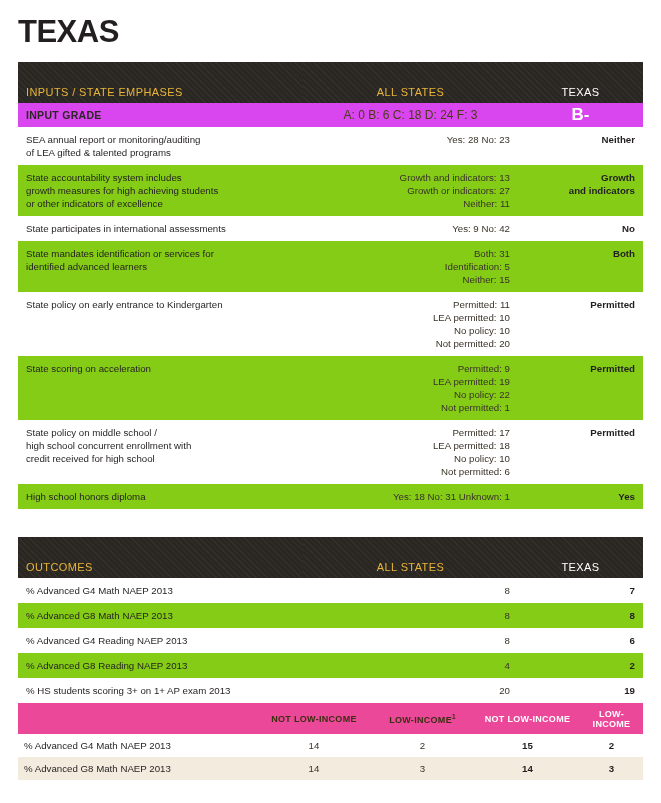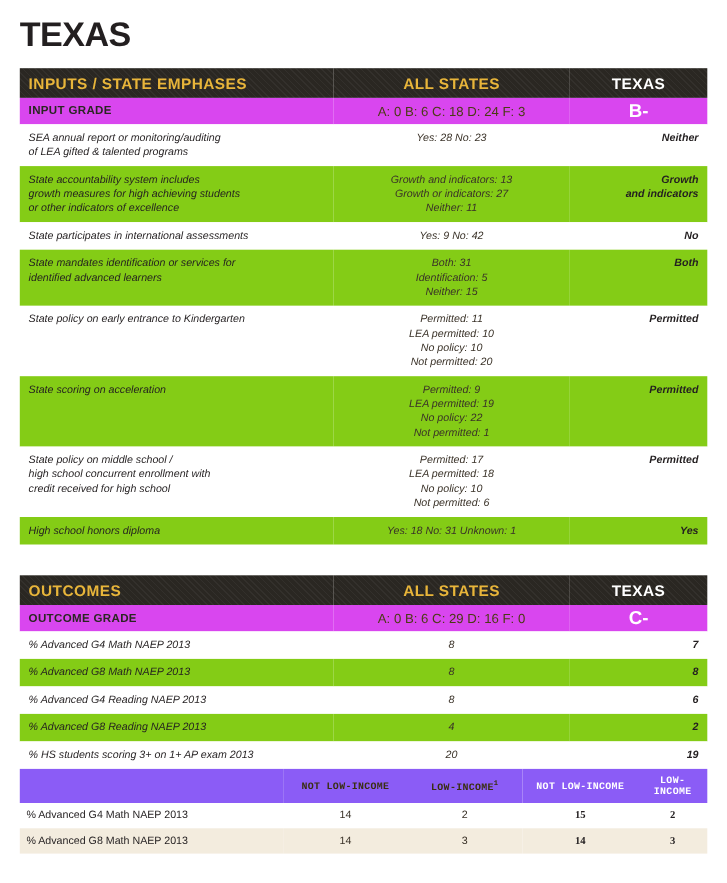--- a/index.html
+++ b/index.html
@@ -34,24 +34,24 @@
     border-collapse: collapse;
   }
   table {
     border-collapse: collapse;
     width: 625px;
     table-layout: fixed;
   }
   .hdr-row td {
     background: #2a2722;
     color: #e8b53a;
-    font-weight: bold;
-    font-size: 14px;
+    font-weight: normal;
+    font-size: 11px;
     letter-spacing: 0.4px;
-    padding: 6px 8px 5px 8px;
+    padding: 24px 8px 5px 8px;
     text-transform: uppercase;
     background-image: repeating-linear-gradient(45deg, rgba(255,255,255,0.045) 0px, rgba(255,255,255,0.045) 1px, rgba(0,0,0,0) 1px, rgba(0,0,0,0) 4px);
   }
   .hdr-row td.c1 { text-align: left; }
   .hdr-row td.c2 { text-align: center; }
   .hdr-row td.c3 { text-align: center; color: #ffffff; }
   .grade-row td {
     background: #d946ef;
     color: #3a2f10;
     font-size: 10px;
@@ -71,59 +71,57 @@
     color: #ffffff;
     font-weight: bold;
     font-size: 17px;
     line-height: 17px;
   }
   .data-row td {
     font-size: 9.7px;
     padding: 6px 8px;
     vertical-align: top;
     line-height: 13px;
-    font-style: italic;
   }
   .data-row.alt td { background: #84cc16; }
   .data-row.plain td { background: #ffffff; }
   .data-row td.c1 { text-align: left; color: #231f20; }
-  .data-row td.c2 { text-align: center; color: #3a3228; }
+  .data-row td.c2 { text-align: right; color: #3a3228; }
   .data-row td.c3 { text-align: right; font-weight: bold; color: #231f20; }
   .col1 { width: 285px; }
   .col2 { width: 215px; }
   .col3 { width: 125px; }
   .spacer {
     height: 16px;
   }
   .sub-hdr-row td {
-    background: #8b5cf6;
+    background: #ec4899;
     color: #3a2f10;
     font-weight: bold;
     font-size: 9px;
     letter-spacing: 0.3px;
     text-transform: uppercase;
     padding: 6px 6px 5px 6px;
     text-align: center;
-    font-family: Liberation Mono, monospace;
   }
   .sub-hdr-row td.s1 { text-align: left; }
   .sub-hdr-row td.s4, .sub-hdr-row td.s5 { color: #ffffff; }
   .scol1 { width: 240px; }
   .scol2 { width: 112px; }
   .scol3 { width: 105px; }
   .scol4 { width: 105px; }
   .scol5 { width: 63px; }
   .srow td {
     font-size: 9.7px;
     padding: 6px 6px;
     text-align: center;
     color: #3a3228;
   }
   .srow td.s1 { text-align: left; color: #231f20; }
-  .srow td.s4, .srow td.s5 { font-weight: bold; color: #231f20; font-family: Liberation Serif, serif; }
+  .srow td.s4, .srow td.s5 { font-weight: bold; color: #231f20; }
   .srow.alt td { background: #f3ecde; }
   .srow.plain td { background: #ffffff; }
   sup.fn { font-size: 6.5px; vertical-align: super; }
 </style>
 </head>
 <body>
 
 <div class="page">
 
   <div class="state-title">TEXAS</div>
@@ -194,25 +192,20 @@
     <colgroup>
       <col class="col1">
         <col class="col2">
         <col class="col3">
     </colgroup>
     <tbody>
       <tr class="hdr-row">
         <td class="c1">OUTCOMES</td>
         <td class="c2">ALL STATES</td>
         <td class="c3">TEXAS</td>
-      </tr>
-      <tr class="grade-row">
-        <td class="c1">OUTCOME GRADE</td>
-        <td class="c2">A: 0  B: 6  C: 29  D: 16  F: 0</td>
-        <td class="c3">C-</td>
       </tr>
       <tr class="data-row plain">
         <td class="c1">% Advanced G4 Math NAEP 2013</td>
         <td class="c2">8</td>
         <td class="c3">7</td>
       </tr>
       <tr class="data-row alt">
         <td class="c1">% Advanced G8 Math NAEP 2013</td>
         <td class="c2">8</td>
         <td class="c3">8</td>

